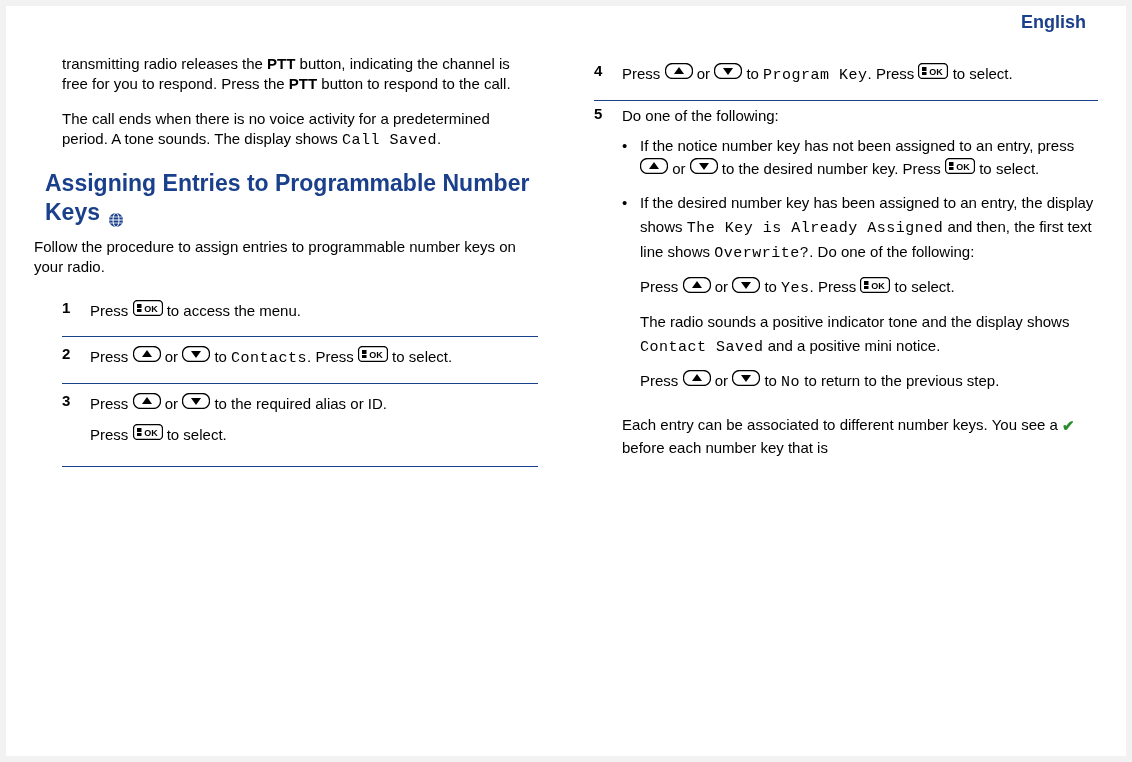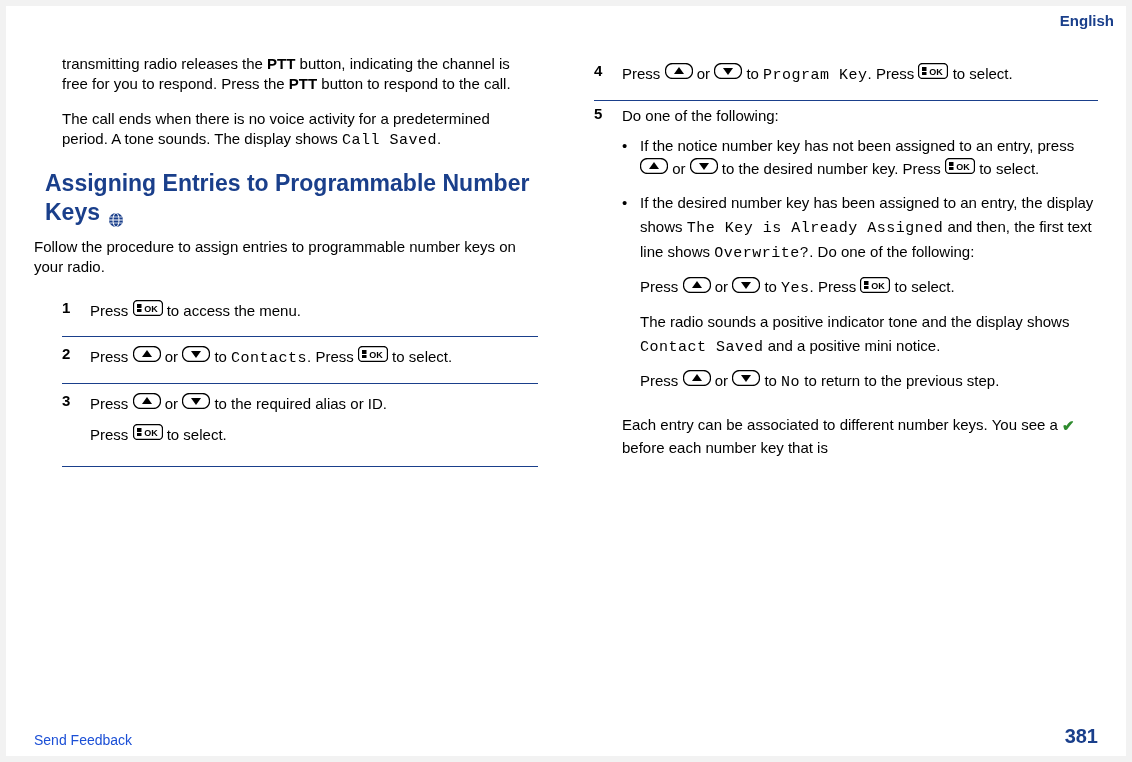--- a/index.html
+++ b/index.html
@@ -16,24 +16,24 @@
     background: #fff;
     width: 1120px;
     height: 750px;
     margin: 6px auto 0 auto;
     position: relative;
     padding: 0px 28px 8px 28px;
   }
   .header-lang {
     position: absolute;
     top: 6px;
-    right: 12px;
+    right: 40px;
     color: #1a3f8b;
     font-weight: bold;
-    font-size: 15px;
+    font-size: 18px;
   }
   .cols {
     display: flex;
     gap: 56px;
     padding-top: 48px;
   }
   .col {
     flex: 1;
     min-width: 0;
   }
@@ -357,17 +357,13 @@
 
           <p>
             <span>Each entry can be associated to different number keys. You see a </span><span class="check">✔</span><span> before each number key that is</span>
           </p>
         </div>
       </div>
 
     </div>
   </div>
 
-  <div class="footer">
-    <span class="link">Send Feedback</span>
-    <span class="pageno">381</span>
-  </div>
 </div>
 
 </body></html>

